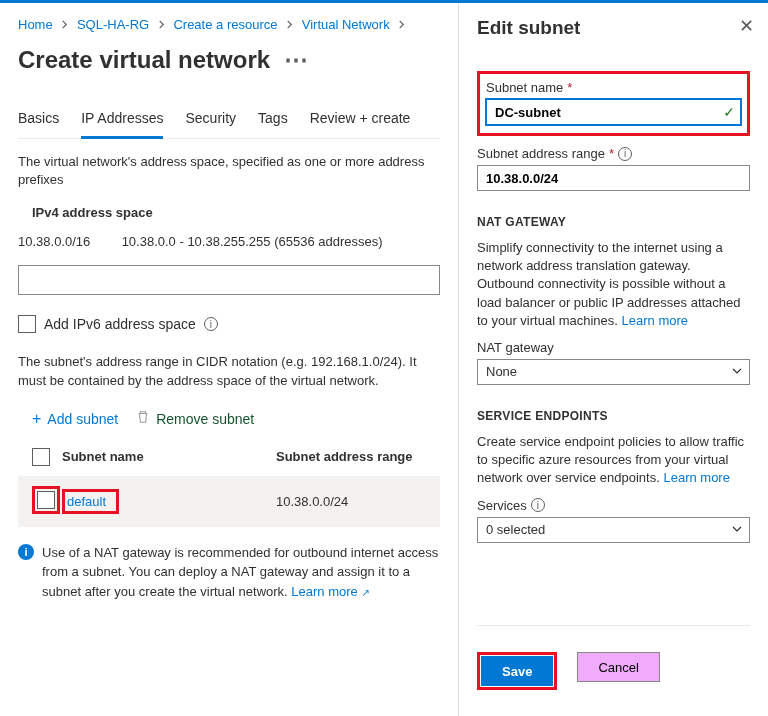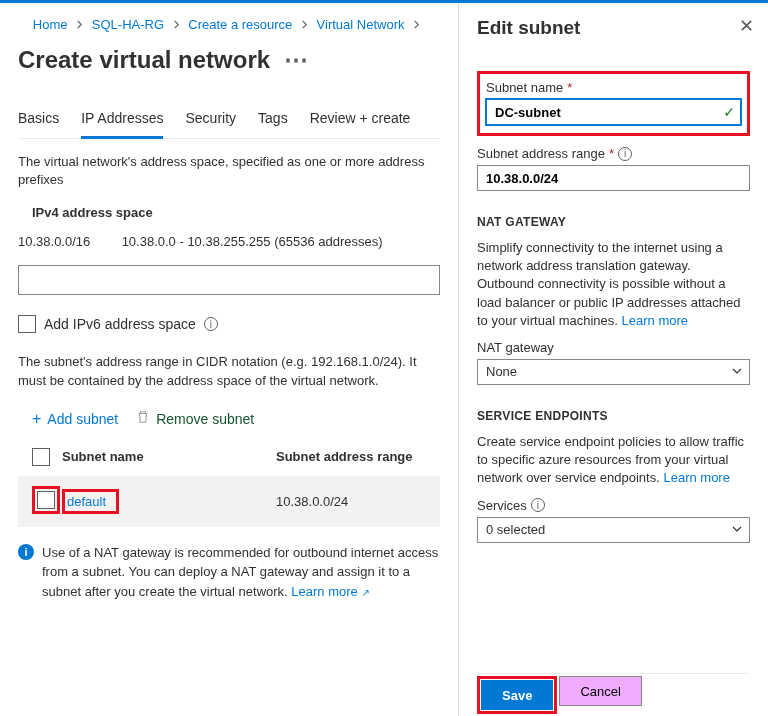--- a/index.html
+++ b/index.html
@@ -11,21 +11,21 @@
   width: 768px;
   height: 716px;
   overflow: hidden;
   position: relative;
 }
 .top-bar { height: 3px; background: #0078d4; }
 .container { display: flex; height: 713px; }
 .left-pane { flex: 1; padding: 10px 18px 0 18px; min-width: 0; }
 .right-pane { width: 310px; border-left: 1px solid #e1dfdd; padding: 10px 18px 0 18px; position: relative; display: flex; flex-direction: column; }
 .right-body { flex: 1; overflow: hidden; }
-.breadcrumb { font-size: 13px; padding: 4px 0 8px 0; text-align: center; }
+.breadcrumb { font-size: 13px; padding: 4px 0 8px 0; }
 .breadcrumb a { color: #0078d4; text-decoration: none; cursor: pointer; }
 .breadcrumb .sep { color: #605e5c; margin: 0 4px; }
 h1 { font-size: 24px; font-weight: 600; margin: 6px 0 30px 0; }
 h2.panel-title { font-size: 19px; font-weight: 600; margin: 4px 0 32px 0; }
 .dots { margin-left: 14px; color: #605e5c; font-weight: bold; }
 .tabs { border-bottom: 1px solid #edebe9; display: flex; gap: 22px; margin-bottom: 14px; }
 .tab { padding: 6px 0 10px 0; cursor: pointer; font-size: 14px; color: #323130; }
 .tab.active { border-bottom: 3px solid #0078d4; font-weight: 400; margin-bottom: -1px; }
 .desc { font-size: 13px; color: #323130; margin: 10px 0 16px 0; line-height: 1.4; }
 .section-label { font-weight: 600; font-size: 13px; margin-bottom: 8px; padding-left: 14px;}
@@ -63,21 +63,21 @@
 .field-group { margin-bottom: 12px; }
 .input-wrap { position: relative; }
 .text-input { width: 100%; height: 26px; border: 1px solid #8a8886; padding: 3px 26px 3px 8px; font-size: 13px; font-weight: bold; }
 .text-input.valid { border: 1px solid #0078d4; outline: 1px solid #0078d4; }
 .check-icon { position: absolute; right: 6px; top: 5px; color: #107c10; font-size: 14px; }
 .hint { font-size: 12px; color: #605e5c; margin-top: 4px; line-height: 1.3; }
 .section-head { font-weight: 600; font-size: 12px; letter-spacing: 0.3px; margin: 24px 0 10px 0; }
 .para { font-size: 13px; line-height: 1.4; margin-bottom: 10px; }
 .select { width: 100%; height: 26px; border: 1px solid #8a8886; padding: 3px 24px 3px 8px; font-size: 13px; background: #fff; position: relative; display:flex; align-items:center;}
 .select .chev { position: absolute; right: 6px; top: 5px; }
-.footer { border-top: 1px solid #edebe9; padding: 2px 0; display: flex; gap: 2px; }
+.footer { border-top: 1px solid #edebe9; padding: 26px 0; display: flex; gap: 20px; }
 .btn { height: 30px; padding: 0 20px; font-size: 13px; cursor: pointer; border: 1px solid #8a8886; background: #f0abfc; }
 .btn.primary { background: #0078d4; color: #fff; border-color: #0078d4; font-weight: 600; }
 .red-wrap { display: inline-block; border: 3px solid #e81123; padding: 1px; }
 svg.chev-r { width: 9px; height: 9px; }
 </style>
 </head>
 <body>
 
 <div class="top-bar"></div>
 <div class="container">

